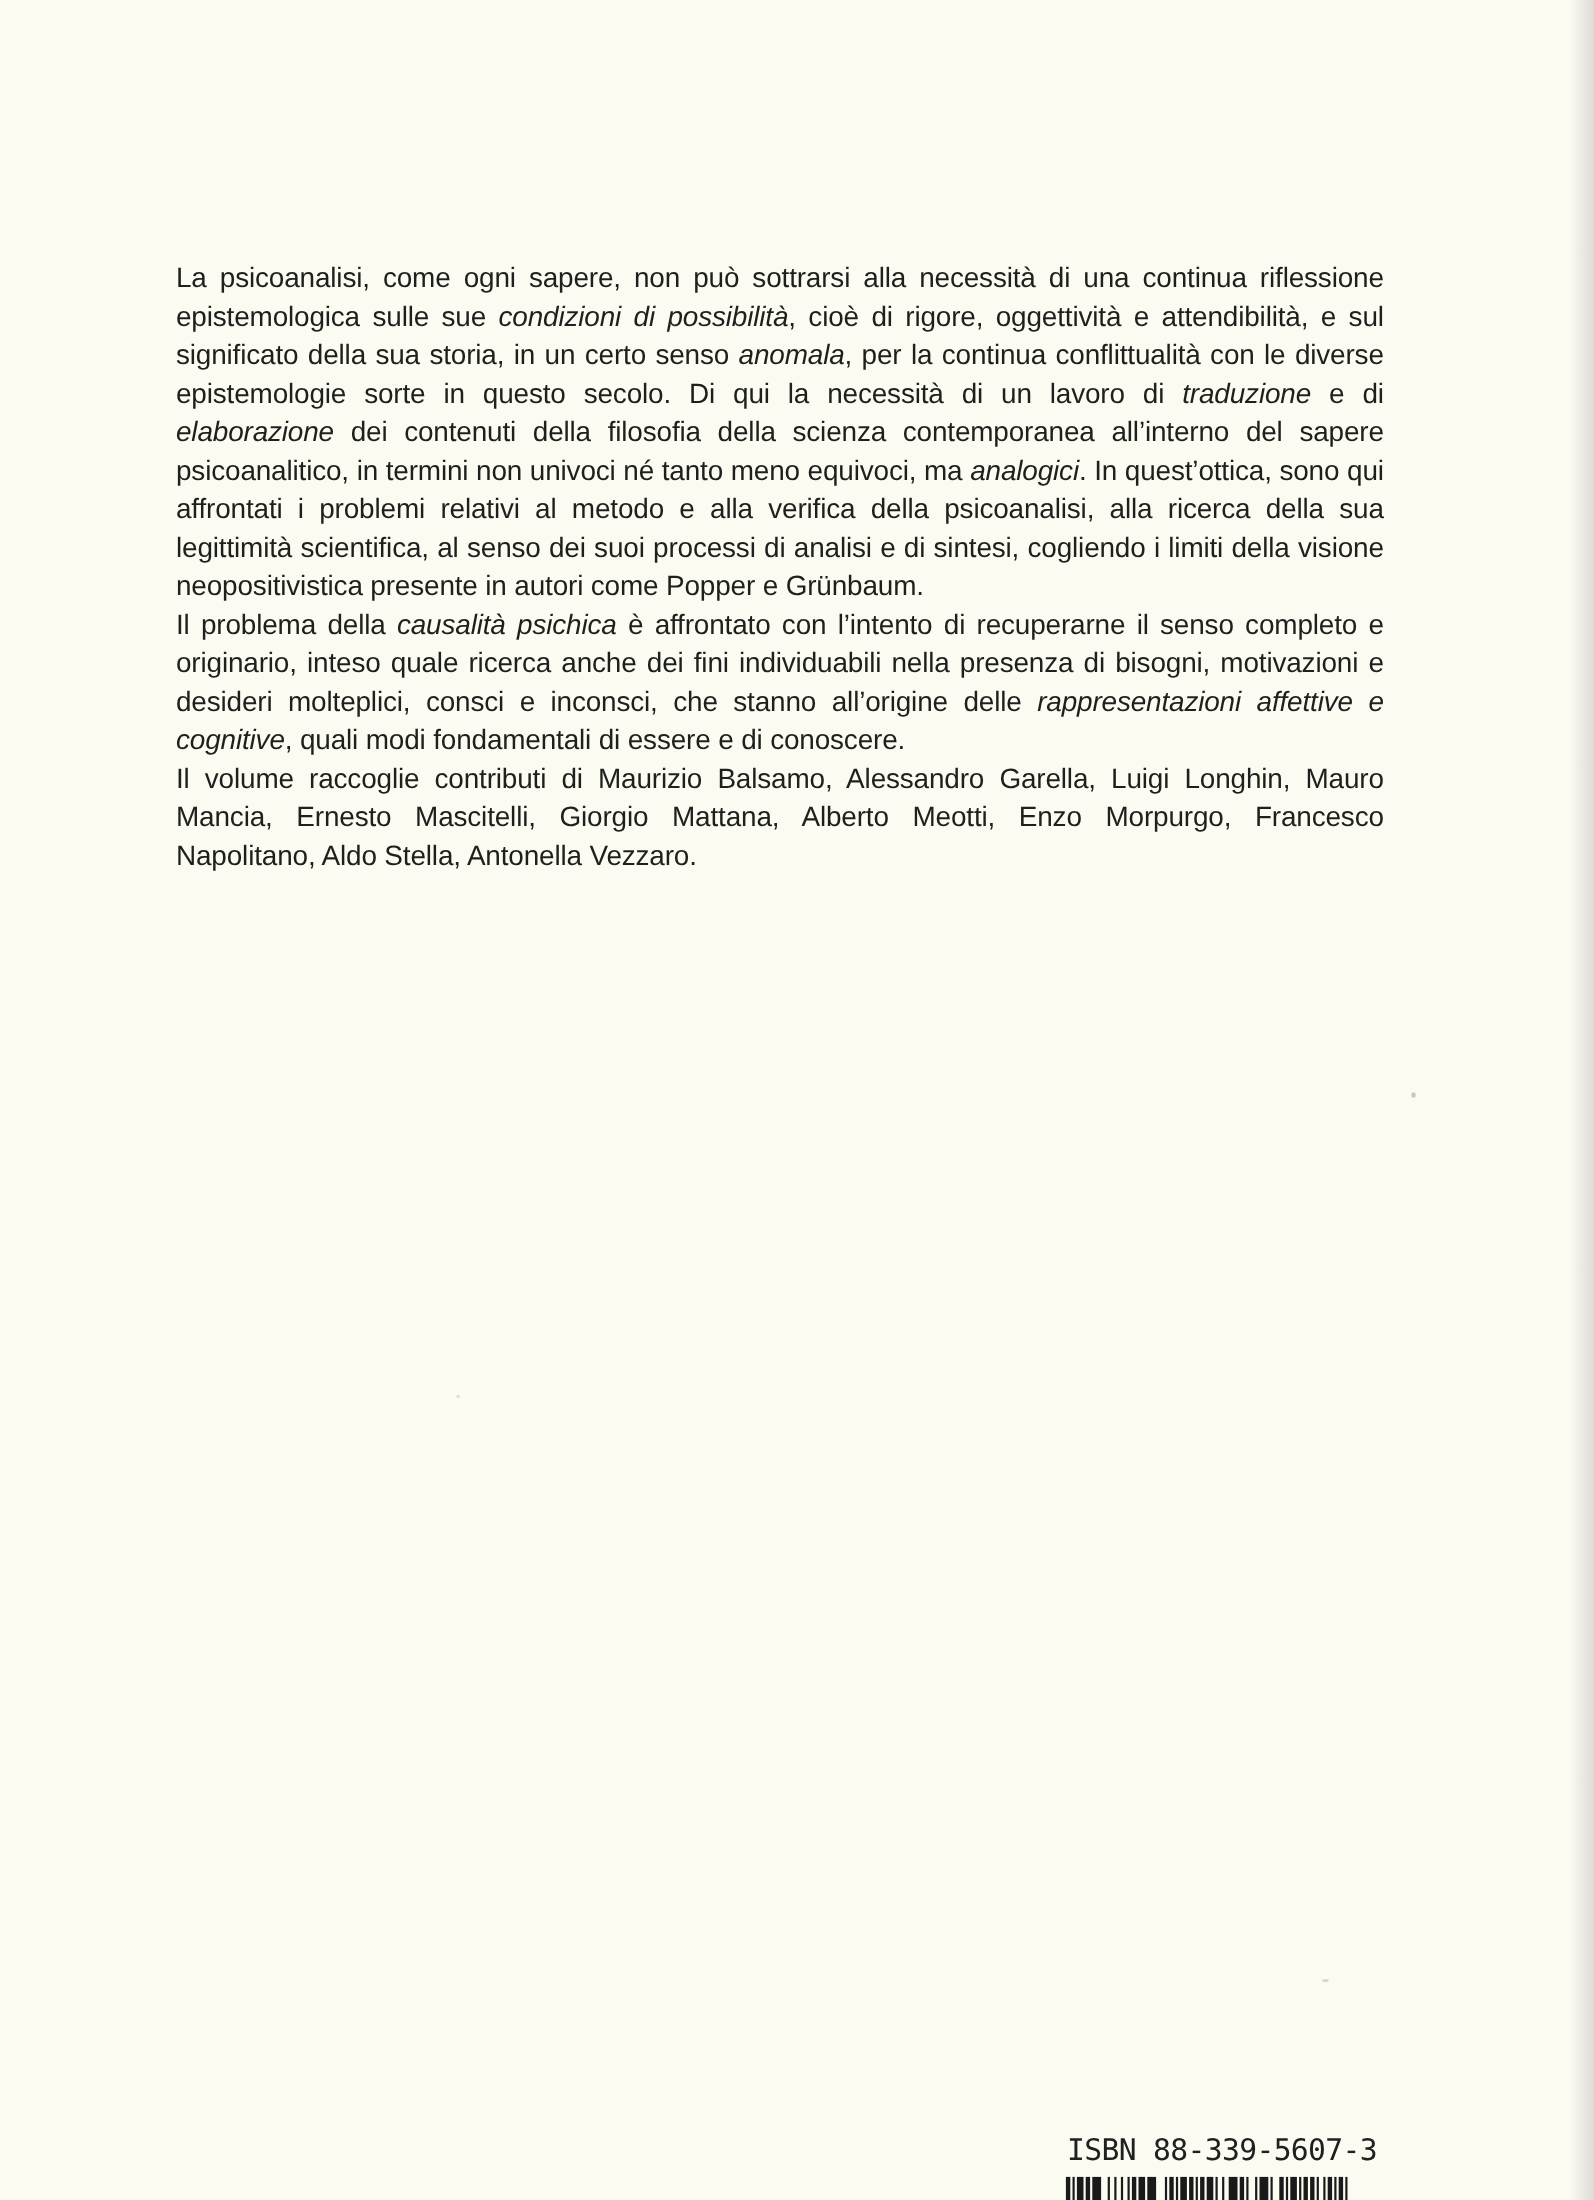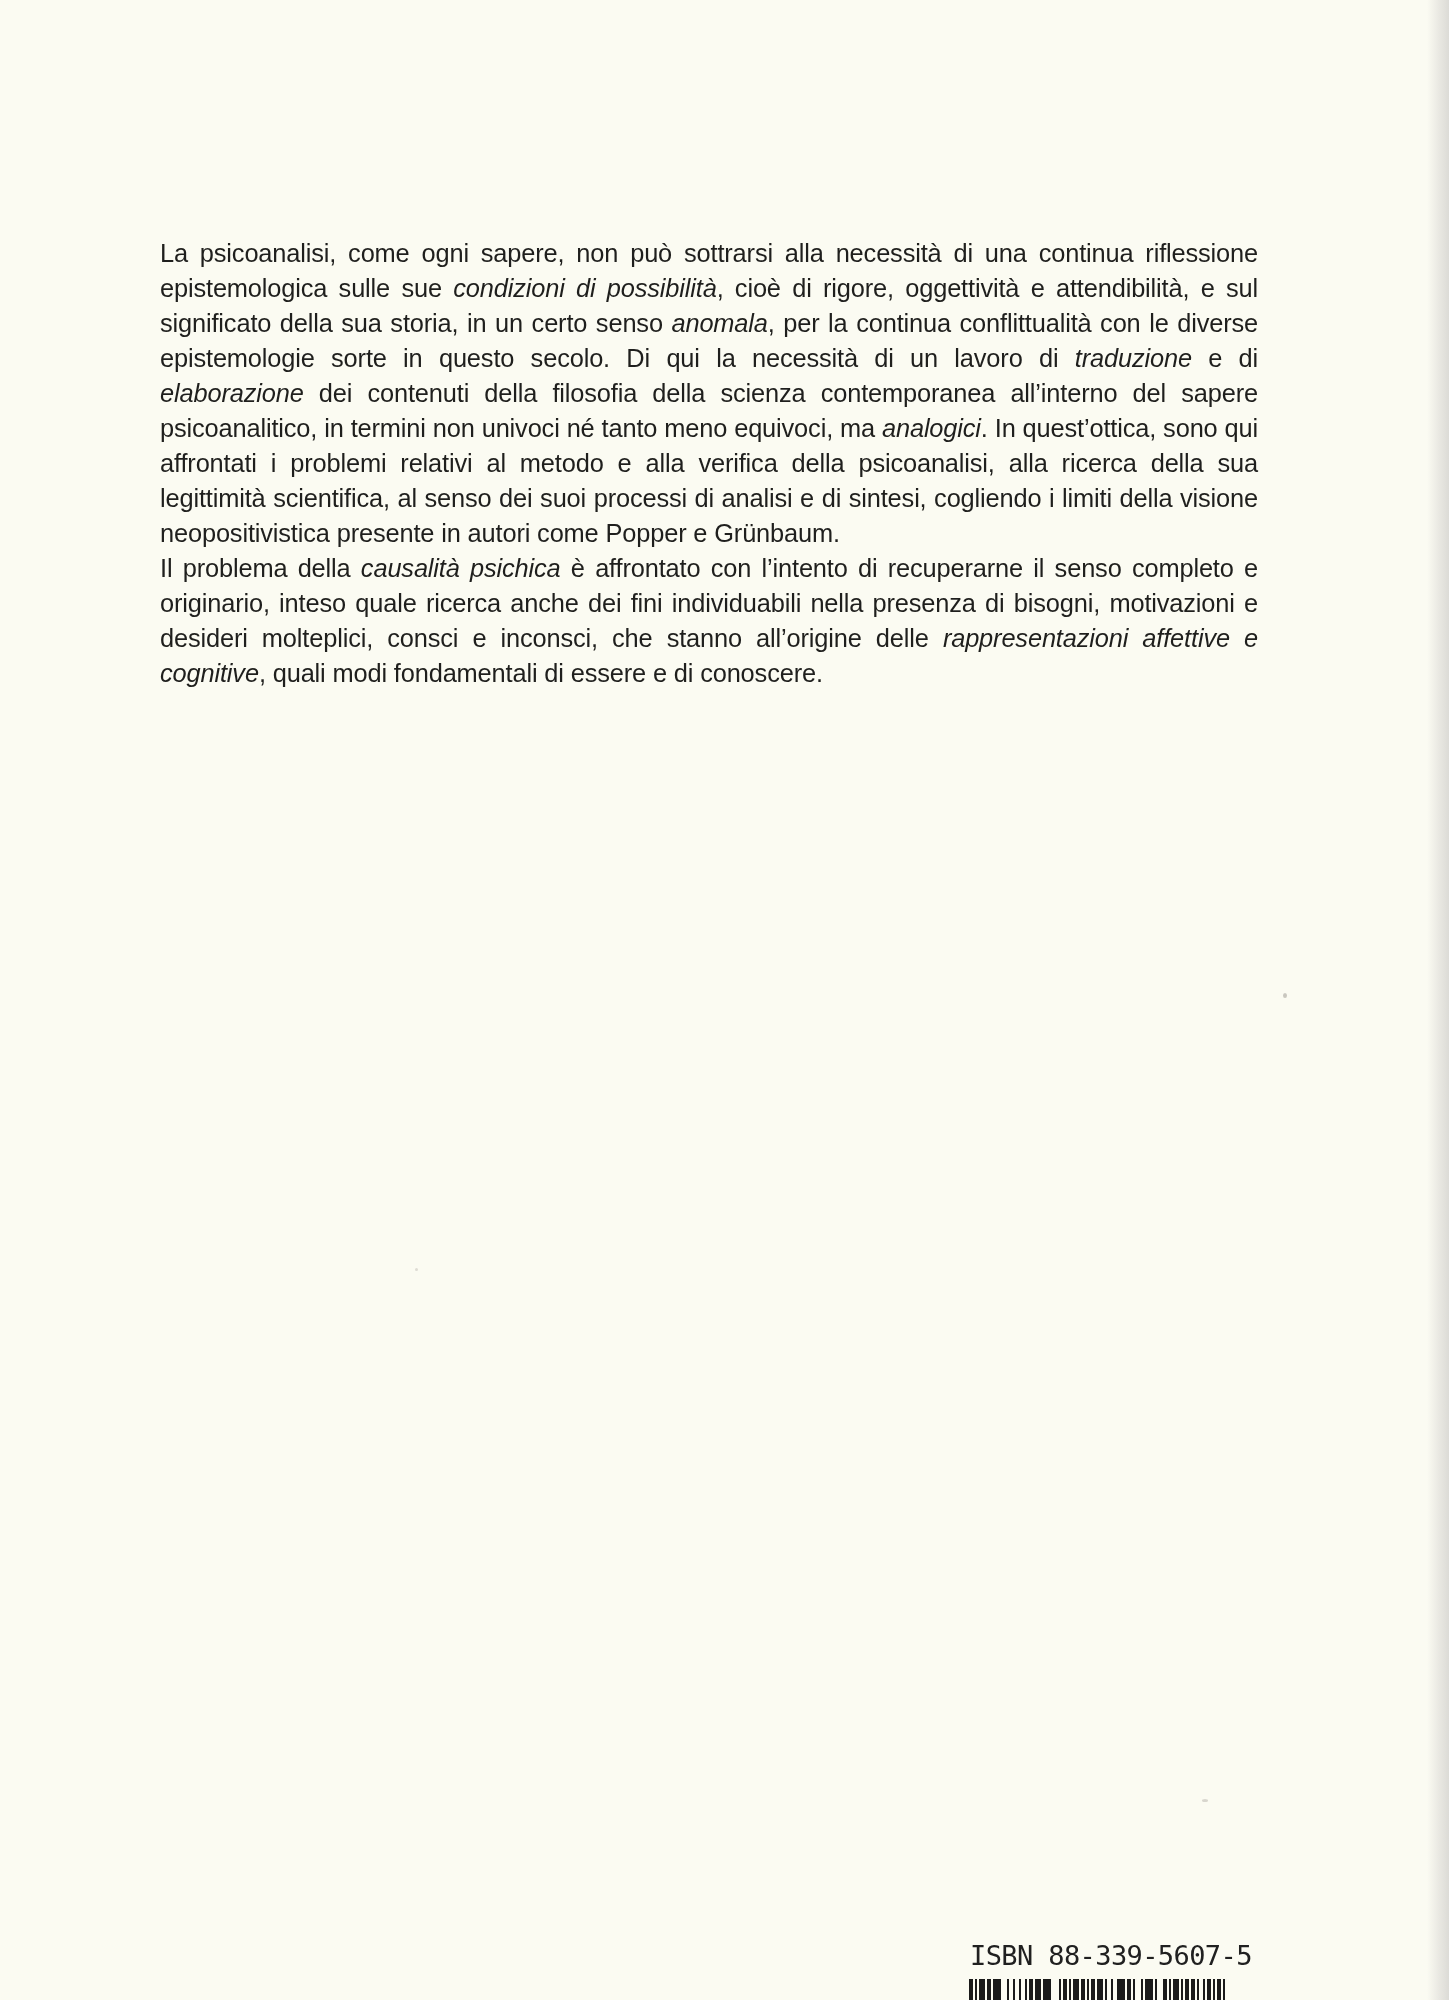--- a/index.html
+++ b/index.html
@@ -71,23 +71,24 @@
     }
   </style>
 </head>
 <body>
 
 <div class="edge-shadow"></div>
 
 <div class="blurb" id="blurb">
     <p><span>La psicoanalisi, come ogni sapere, non può sottrarsi alla necessità di una continua riflessione epistemologica sulle sue </span><em>condizioni di possibilità</em><span>, cioè di rigore, oggettività e attendibilità, e sul significato della sua storia, in un certo senso </span><em>anomala</em><span>, per la continua conflittualità con le diverse epistemo­logie sorte in questo secolo. Di qui la necessità di un lavoro di </span><em>traduzione</em><span> e di </span><em>elaborazione</em><span> dei contenuti della filosofia della scienza contemporanea all’interno del sapere psicoanalitico, in termini non univoci né tanto meno equivoci, ma </span><em>analogici</em><span>. In quest’ottica, sono qui affrontati i problemi relativi al metodo e alla verifica della psicoanalisi, alla ricerca della sua legittimità scientifica, al senso dei suoi processi di analisi e di sintesi, cogliendo i limiti della visione neopositivistica presente in autori come Popper e Grünbaum.</span></p>
     <p><span>Il problema della </span><em>causalità psichica</em><span> è affrontato con l’intento di recuperarne il senso completo e originario, inteso quale ricerca anche dei fini individua­bili nella presenza di bisogni, motivazioni e desideri molteplici, consci e inconsci, che stanno all’origine delle </span><em>rappresentazioni affettive e cognitive</em><span>, quali modi fondamentali di essere e di conoscere.</span></p>
+    <p><span>Il volume raccoglie contributi di Maurizio Balsamo, Alessandro Garella, Luigi Longhin, Mauro Mancia, Ernesto Mascitelli, Giorgio Mattana, Alberto Meotti, Enzo Morpurgo, Francesco Napolitano, Aldo Stella, Antonella Vezzaro.</span></p>
   </div>
 
-<div class="isbn">ISBN 88-339-5607-5</div>
+<div class="isbn">ISBN 88-339-5607-3</div>
 
 <div class="barcode" id="barcode">
     <span style="width: 4px;"></span>
     <span style="width: 2px; background: transparent;"></span>
     <span style="width: 2px;"></span>
     <span style="width: 2px; background: transparent;"></span>
     <span style="width: 6px;"></span>
     <span style="width: 2px; background: transparent;"></span>
     <span style="width: 4px;"></span>
     <span style="width: 2px; background: transparent;"></span>

